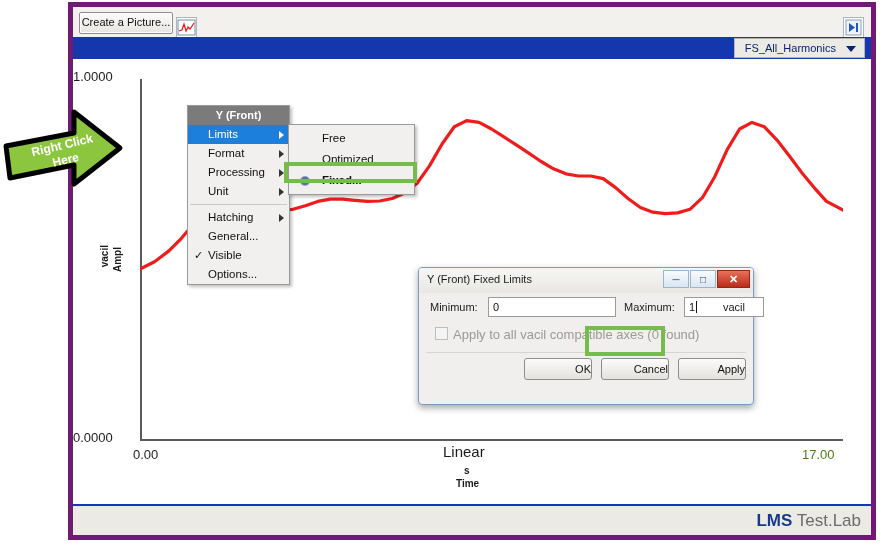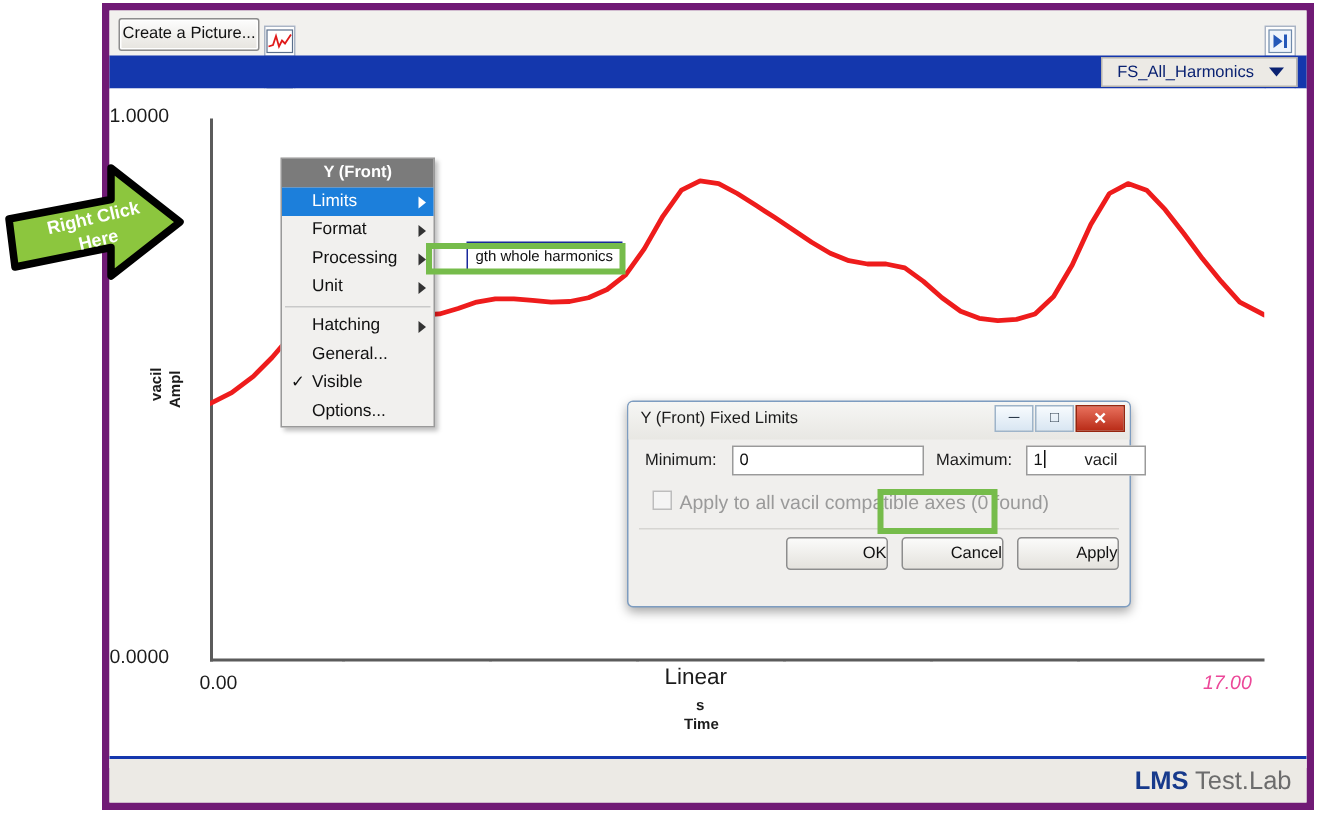--- a/index.html
+++ b/index.html
@@ -46,21 +46,21 @@
             box-sizing:border-box;background:#fff;}
 
   .ytick-top{position:absolute;left:0px;top:10px;font-size:13px;color:#1b1b1b;}
   .ytick-bot{position:absolute;left:0px;top:371px;font-size:13px;color:#1b1b1b;}
   .ytickmark{position:absolute;left:67px;width:22px;height:0;
              border-top:2px solid #4c4c4c;}
   .xtickmark{position:absolute;top:360px;width:0;height:22px;
              border-left:2px solid #4c4c4c;}
 
   .xtick-left{position:absolute;left:60px;top:388px;font-size:13px;color:#1b1b1b;}
-  .xtick-right{position:absolute;left:729px;top:388px;font-size:13px;color:#ec4899;font-style:italic;}
+  .xtick-right{position:absolute;left:729px;top:388px;font-size:13px;color:#4d7c0f;}
   .x-linear{position:absolute;left:370px;top:384px;font-size:15px;color:#1b1b1b;}
   .x-unit{position:absolute;left:391px;top:406px;font-size:10px;font-weight:bold;color:#1b1b1b;}
   .x-name{position:absolute;left:383px;top:419px;font-size:10px;font-weight:bold;color:#1b1b1b;}
 
   .y-unit{position:absolute;left:26px;top:186px;font-size:10px;font-weight:bold;
           color:#1b1b1b;writing-mode:vertical-rl;transform:rotate(180deg);}
   .y-name{position:absolute;left:39px;top:188px;font-size:10px;font-weight:bold;
           color:#1b1b1b;writing-mode:vertical-rl;transform:rotate(180deg);}
 
   .curve{position:absolute;left:67px;top:20px;width:703px;height:362px;
@@ -396,20 +396,32 @@
       </div>
       <div class="ctx-item">
         <span class="tick">✓</span>
         <span>Visible</span>
       </div>
       <div class="ctx-item">
         <span>Options...</span>
       </div>
     </div>
 
+    <div class="submenu">
+      <div class="sub-item">
+        <span>Free</span>
+      </div>
+      <div class="sub-item">
+        <span>Optimized</span>
+      </div>
+      <div class="sub-item bold">
+        <span class="radio-dot"></span>
+        <span>Fixed...</span>
+      </div>
+    </div>
     <div class="hl-green"></div>
 
     <div class="dlg">
       <div class="dlg-title">
         <span>Y (Front) Fixed Limits</span>
         <div class="winbtns">
           <div class="winbtn">
               <i>─</i>
             </div>
           <div class="winbtn">

